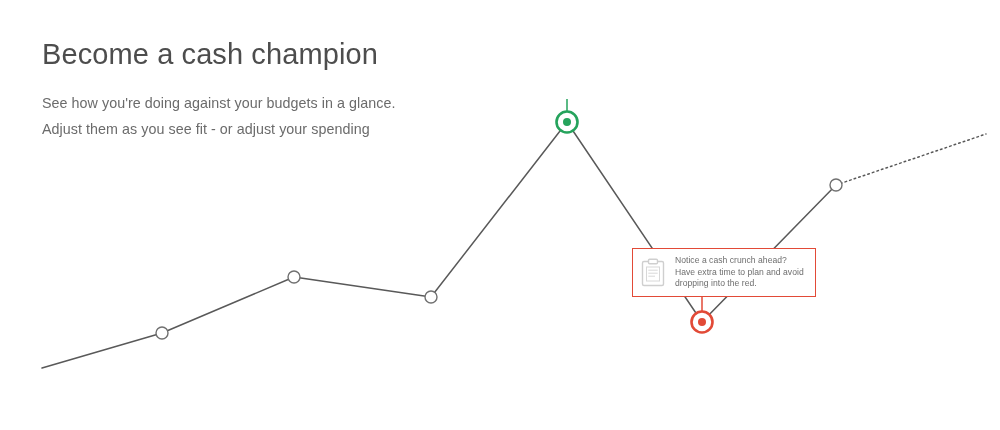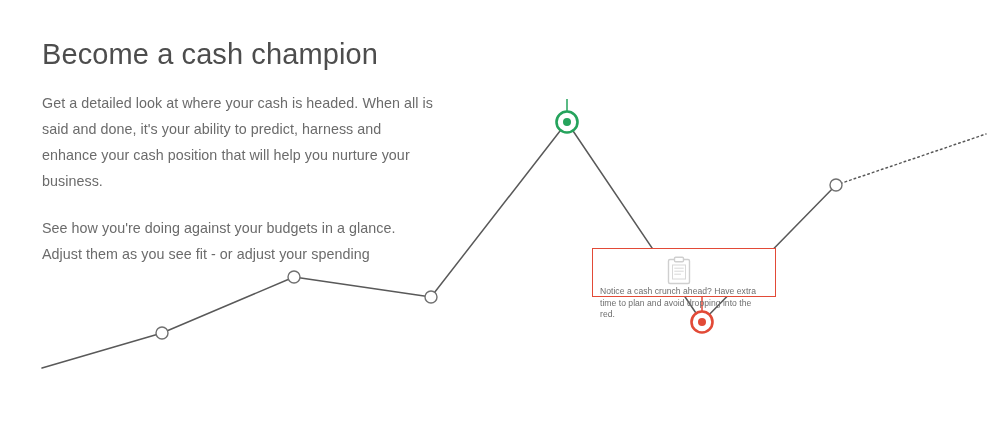--- a/index.html
+++ b/index.html
@@ -83,36 +83,34 @@
   }
 
   #tooltip-green {
     left: 481px;
     top: 50px;
     width: 186px;
     height: 49px;
     border-color: #25a35c;
   }
   #tooltip-red {
-    left: 592px;
+    left: 632px;
     top: 248px;
     width: 184px;
     height: 49px;
     border-color: #e24a37;
-    flex-direction: column;
   }
 </style>
 </head>
 <body>
 
 <div id="stage">
 
   <div id="text-col">
     <h1 id="page-title">Become a cash champion</h1>
-    <p class="body-para">Get a detailed look at where your cash is headed. When all is said and done, it's your ability to predict, harness and enhance your cash position that will help you nurture your business.</p>
     <p class="body-para">See how you're doing against your budgets in a glance. Adjust them as you see fit - or adjust your spending</p>
   </div>
 
   <div id="chart-layer">
     <svg id="chart-svg" width="1000" height="430" viewBox="0 0 1000 430">
 
       <polyline id="line-solid" fill="none" stroke="#595959" stroke-width="1.5" stroke-linejoin="round" stroke-linecap="round" points="42,368 162,333 294,277 431,297 567,122 702,322 836,185"></polyline>
 
       <polyline id="line-dotted" fill="none" stroke="#595959" stroke-width="1.5" stroke-dasharray="1.6 3.2" stroke-linecap="round" points="836,185 986,134"></polyline>
 

